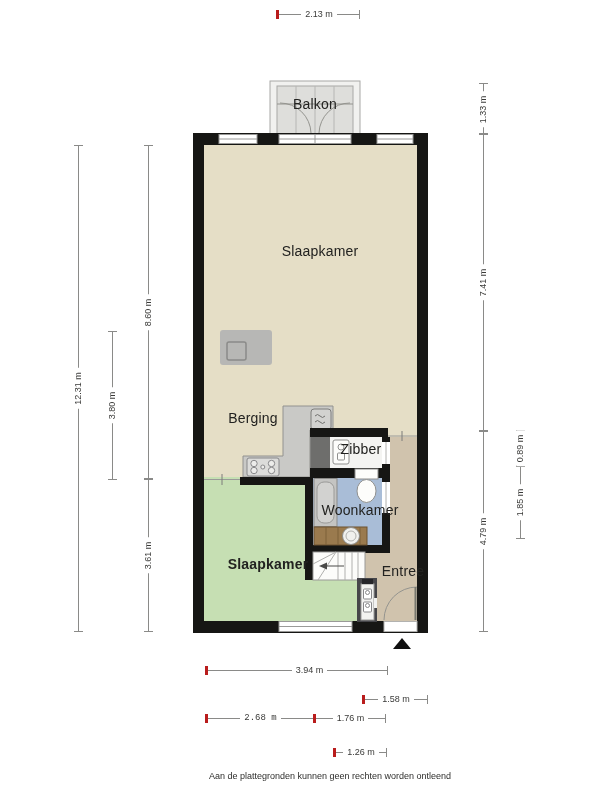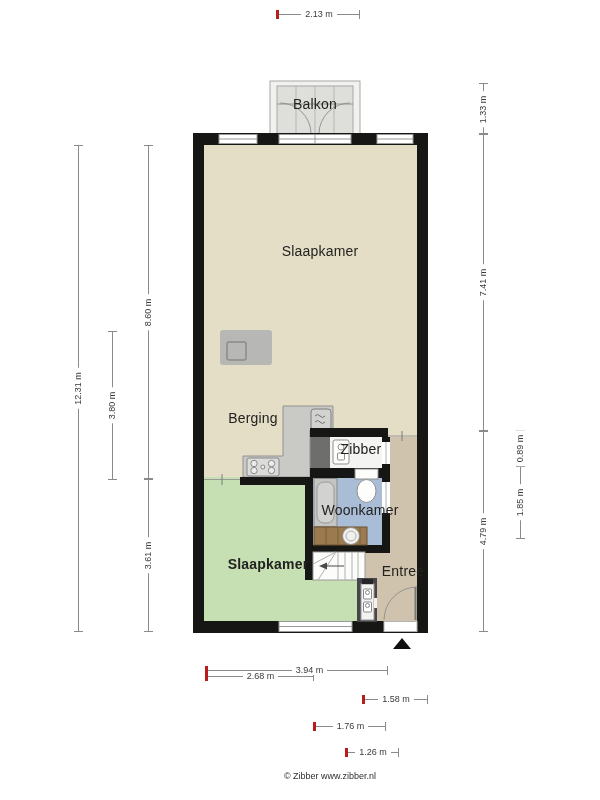--- a/index.html
+++ b/index.html
@@ -236,27 +236,27 @@
   <div class="dimv" style="left:516px; top:465px; height:72px;">
     <span>1.85 m</span>
   </div>
 
   <div class="dimh" style="left:205px; top:666px; width:155px;padding-left:24px;">
     <span>3.94 m</span>
   </div>
   <div class="dimh" style="left:362px; top:675px; width:62px;margin-top:20px;">
     <span>1.58 m</span>
   </div>
-  <div class="dimh" style="left:205px; top:672px; width:105px;">
+  <div class="dimh" style="left:205px; top:714px; width:105px;font-family:Liberation Mono, monospace;">
     <span>2.68 m</span>
   </div>
-  <div class="dimh" style="left:313px; top:714px; width:69px;margin-top:8px;">
+  <div class="dimh" style="left:313px; top:714px; width:69px;">
     <span>1.76 m</span>
   </div>
-  <div class="dimh" style="left:333px; top:748px; width:50px;margin-left:12px;">
+  <div class="dimh" style="left:333px; top:748px; width:50px;">
     <span>1.26 m</span>
   </div>
 
   <div class="footer">
-    <div>© Zibber www.zibber.nl</div>
+    <div>Aan de plattegronden kunnen geen rechten worden ontleend</div>
   </div>
 
 </div>
 
 </body></html>

